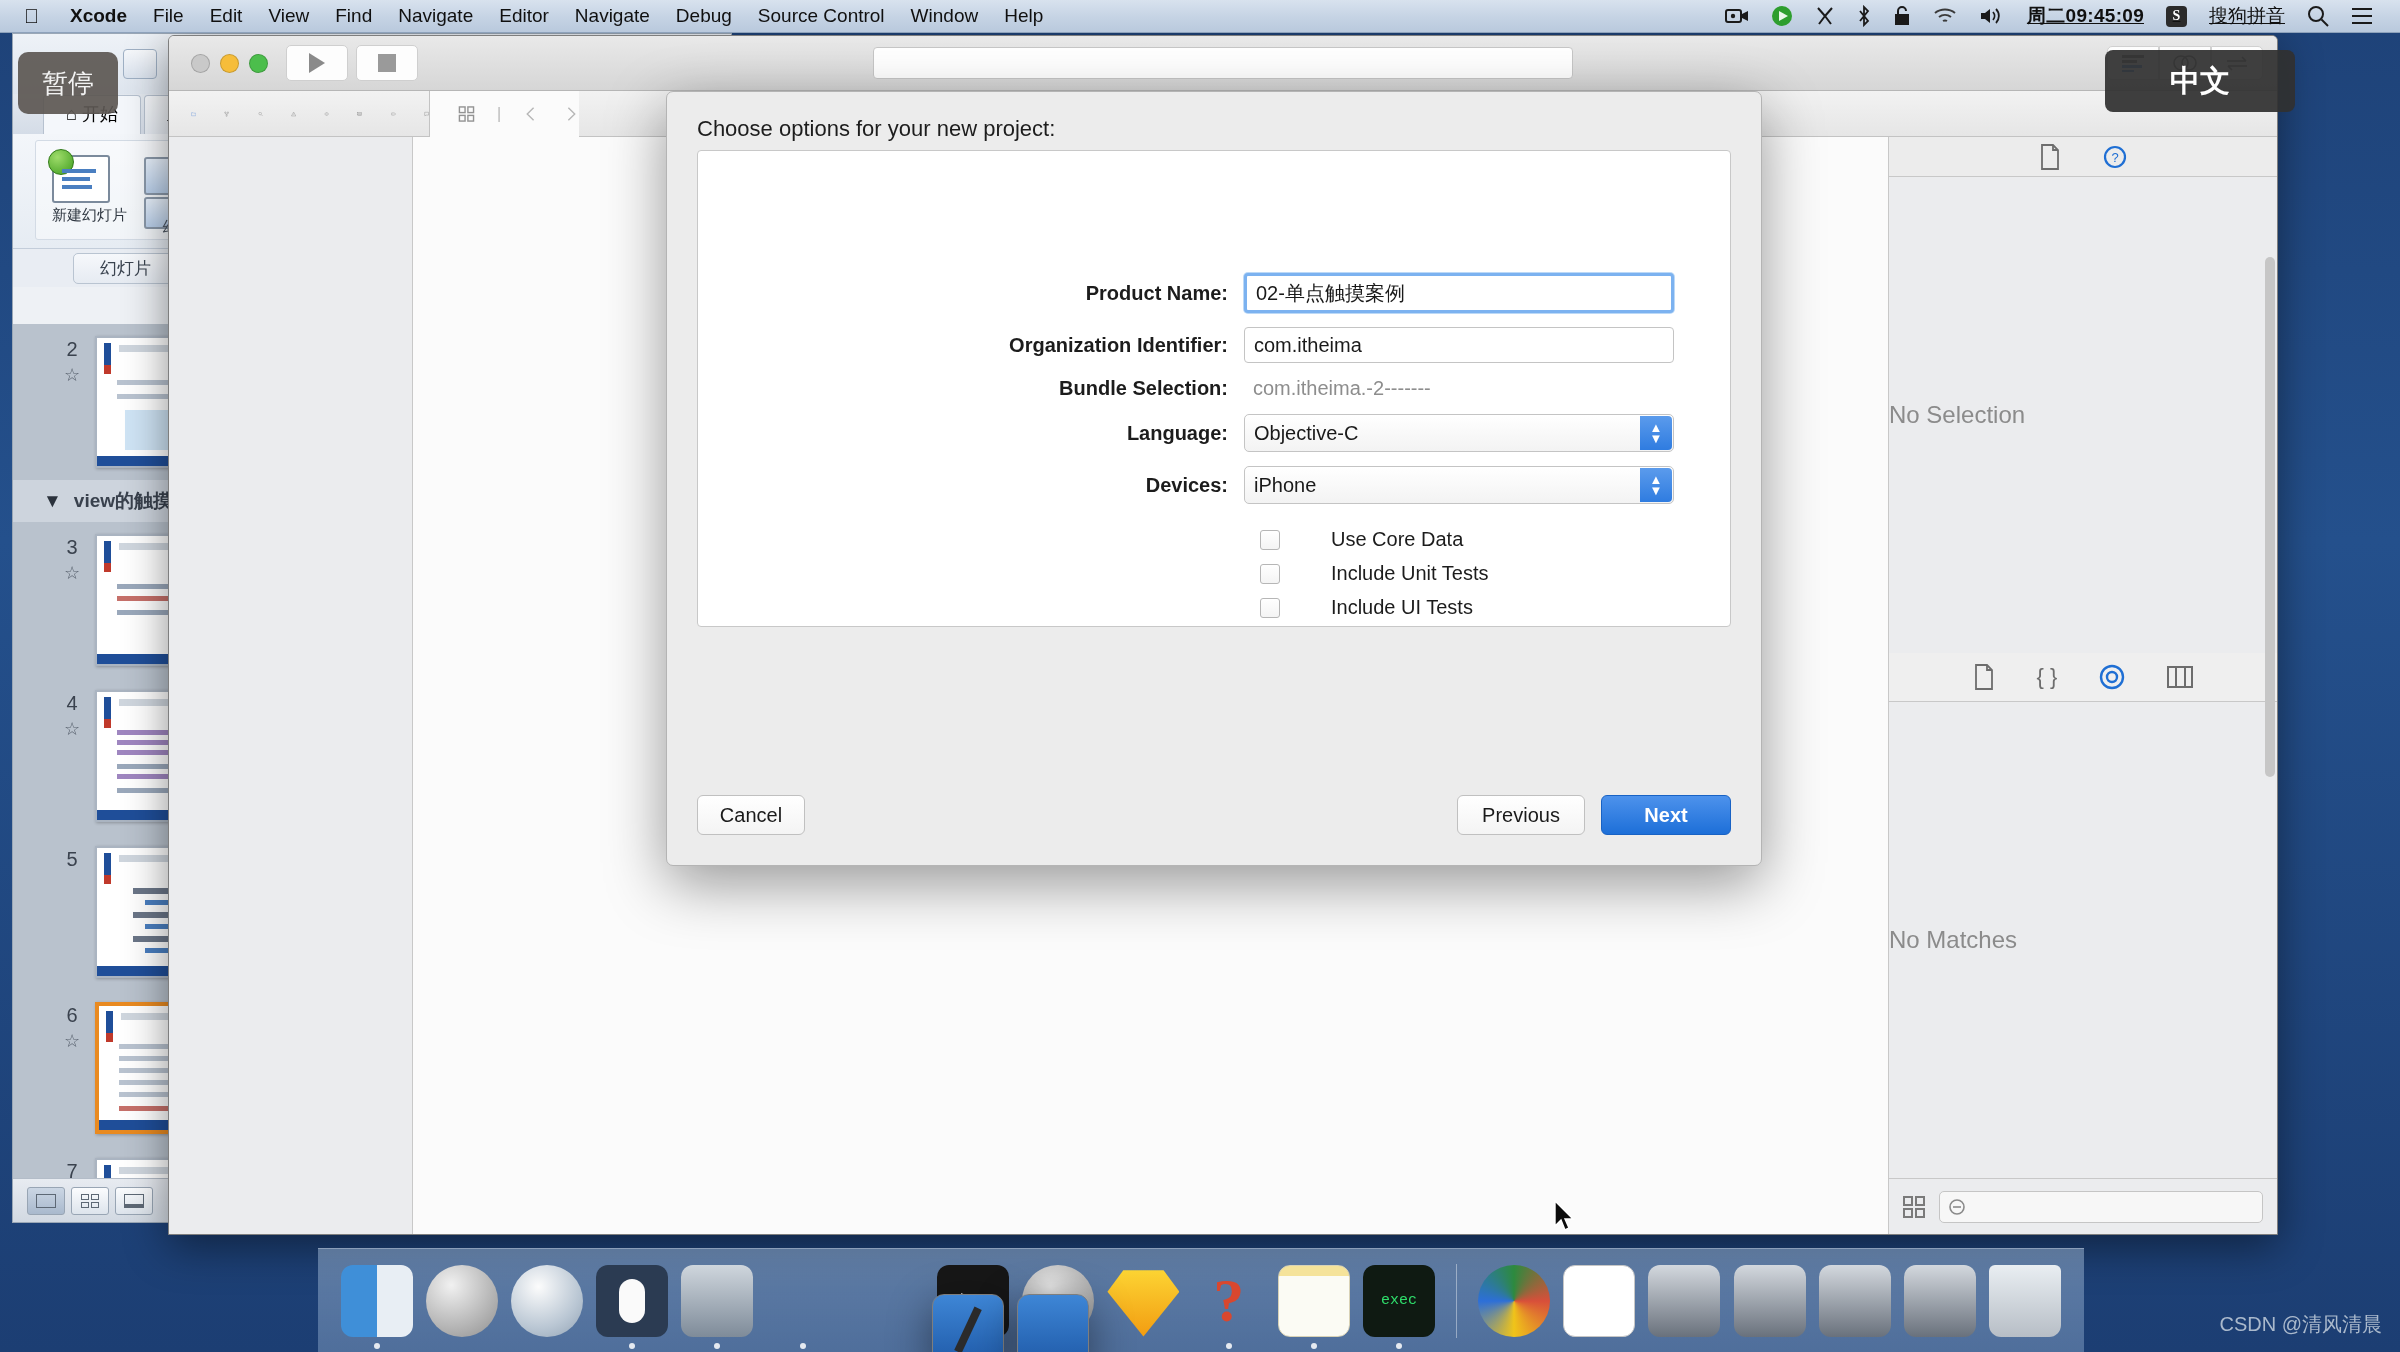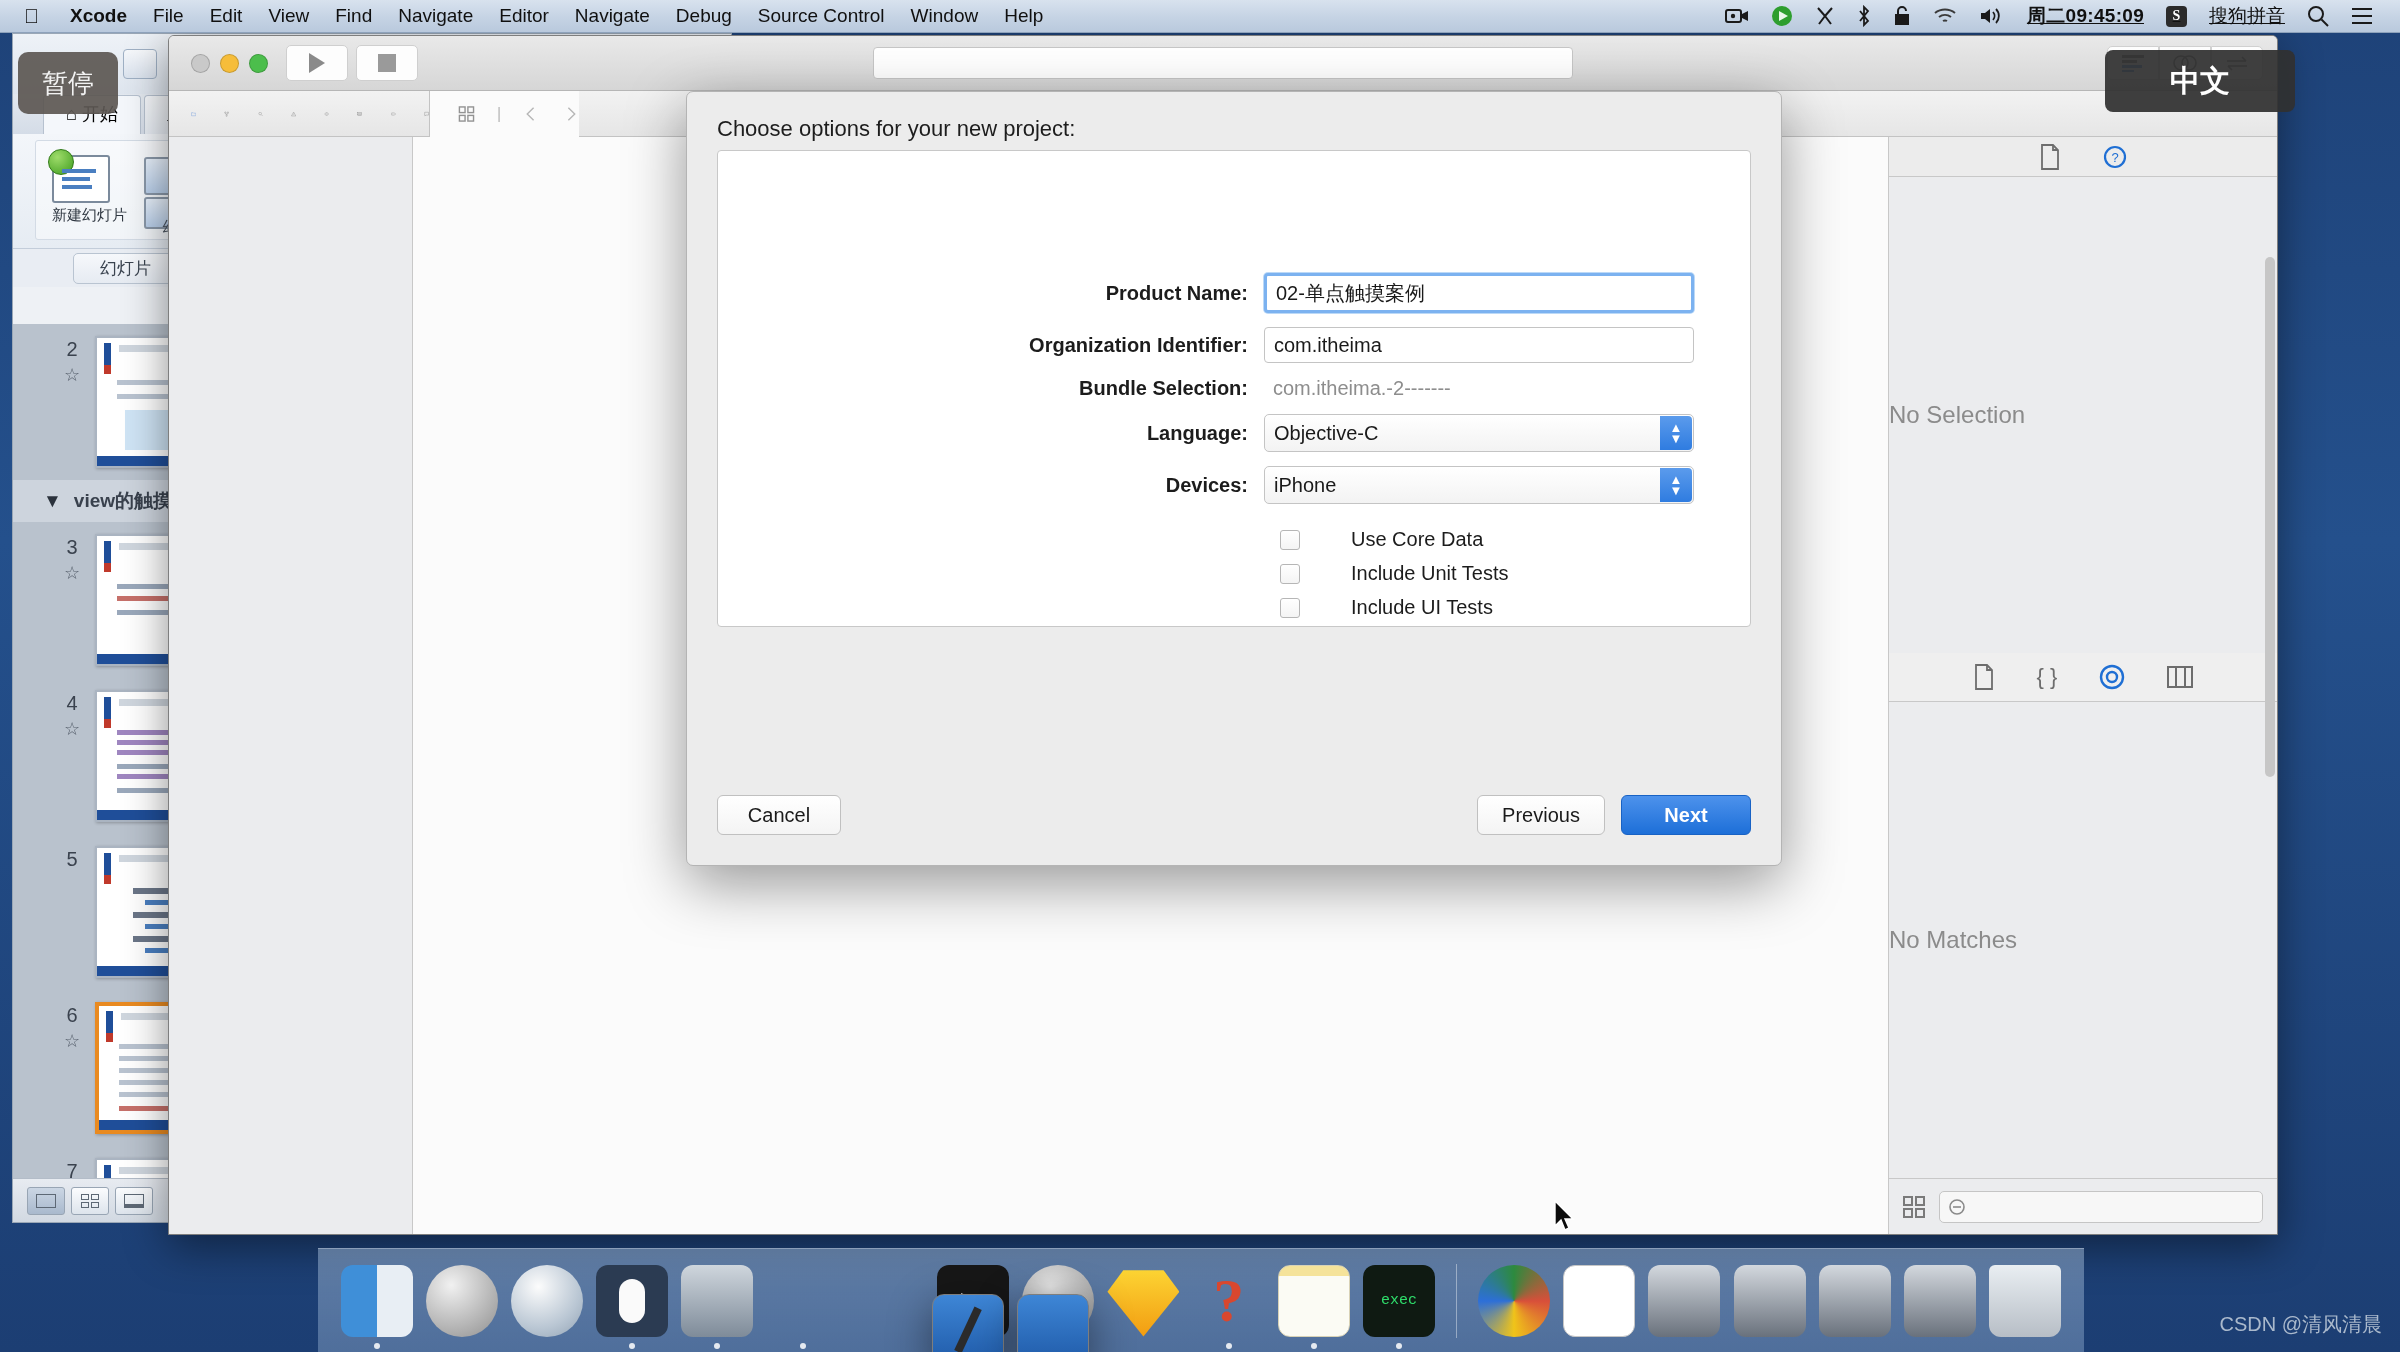--- a/index.html
+++ b/index.html
@@ -187,21 +187,21 @@
   .crow { display: flex; align-items: center; margin-bottom: 11px; gap: 40px; }
   .cbox { width: 20px; height: 20px; border: 1px solid #b6b6b6; border-radius: 3px;
     background: linear-gradient(180deg,#fff,#f4f4f4); margin-right: 11px; }
   .clabel { font-size: 20px; color: #1c1c1c; }
   .sheet-footer { position: absolute; left: 0; right: 0; bottom: 0; height: 90px; }
   .btn {
     position: absolute; height: 40px; border-radius: 6px; font-size: 20px;
     display: flex; align-items: center; justify-content: center;
     border: 1px solid #c0c0c0; background: linear-gradient(180deg,#ffffff,#f4f4f4); color: #1a1a1a;
   }
-  .btn.cancel { left: 30px; top: 20px; width: 124px; }
+  .btn.cancel { left: 30px; top: 20px; width: 108px; }
   .btn.previous { right: 176px; top: 20px; width: 128px; }
   .btn.next { right: 30px; top: 20px; width: 130px;
     background: linear-gradient(180deg,#4d92ec,#1d6fd8); border-color: #1862c4; color: #fff; font-weight: 600; }
 
   
   .badge-pause {
     position: absolute; left: 18px; top: 52px; width: 100px; height: 62px;
     background: rgba(92,87,82,.92); border-radius: 10px; color: #f2f2f2;
     display: flex; align-items: center; justify-content: center;
     font-size: 26px; z-index: 70;
@@ -554,21 +554,21 @@
                 <circle cx="9" cy="9" r="7" fill="none" stroke="#8a8a8a" stroke-width="1.6"></circle>
                 <path d="M5 9h8" stroke="#8a8a8a" stroke-width="1.6"></path>
               </svg>
             <span style="padding-left:8px;font-size:17px;color:#9a9a9a;"></span>
           </div>
         </div>
       </div>
       <div class="scroll-thumb"></div>
     </div>
 
-    <div class="sheet" style="left:497px; top:55px;margin-left:20px;">
+    <div class="sheet" style="left:497px; top:55px;">
       <div class="sheet-title">Choose options for your new project:</div>
       <div class="sheet-panel">
         <div class="form">
 
           <div class="frow">
             <div class="flabel">Product Name:</div>
             <div class="finput focus">02-单点触摸案例</div>
           </div>
 
 

